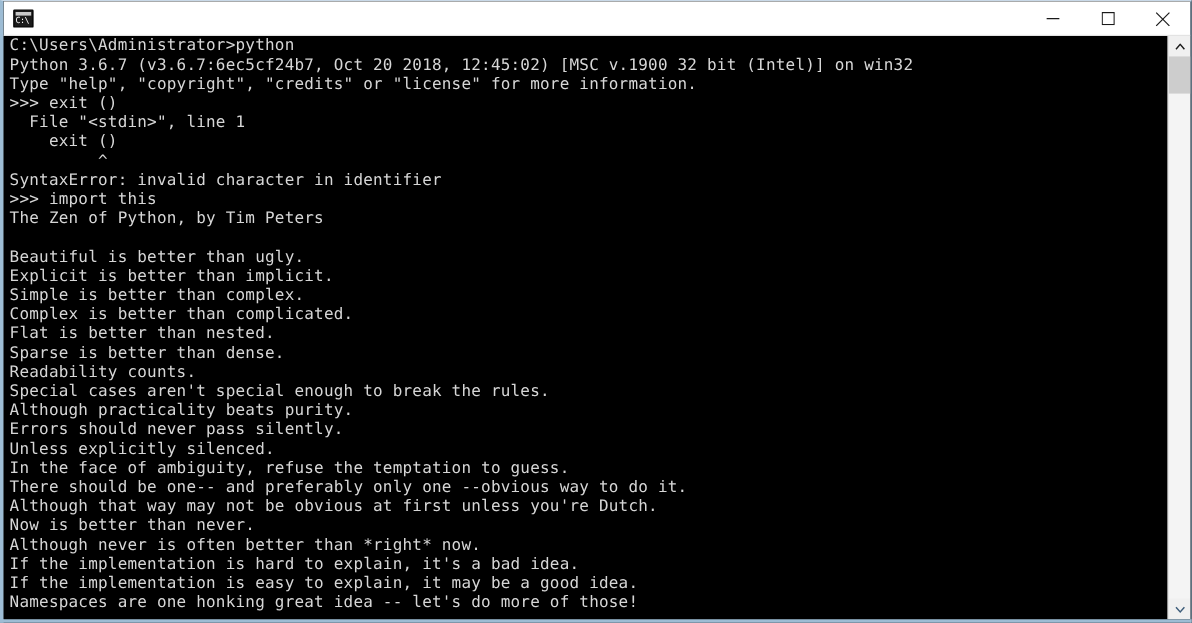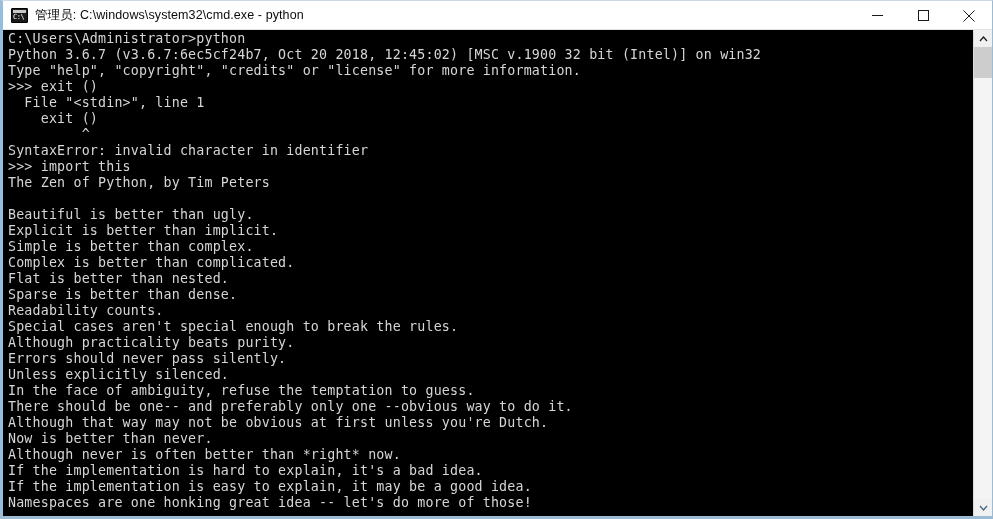--- a/index.html
+++ b/index.html
@@ -160,21 +160,20 @@
     background: #cdcdcd;
   }
 </style>
 </head>
 <body>
 
 <div id="window">
 
   <div id="titlebar">
     <div id="title-icon"></div>
-    <div id="title-text">管理员: C:\windows\system32\cmd.exe - python</div>
 
     <div id="window-controls">
       <div class="winbtn">
         <svg width="11" height="11" viewBox="0 0 11 11">
           <line x1="0" y1="5.5" x2="11" y2="5.5" stroke="#1a1a1a" stroke-width="1"></line>
         </svg>
       </div>
       <div class="winbtn">
         <svg width="11" height="11" viewBox="0 0 11 11">
           <rect x="0.5" y="0.5" width="10" height="10" fill="none" stroke="#1a1a1a" stroke-width="1"></rect>

